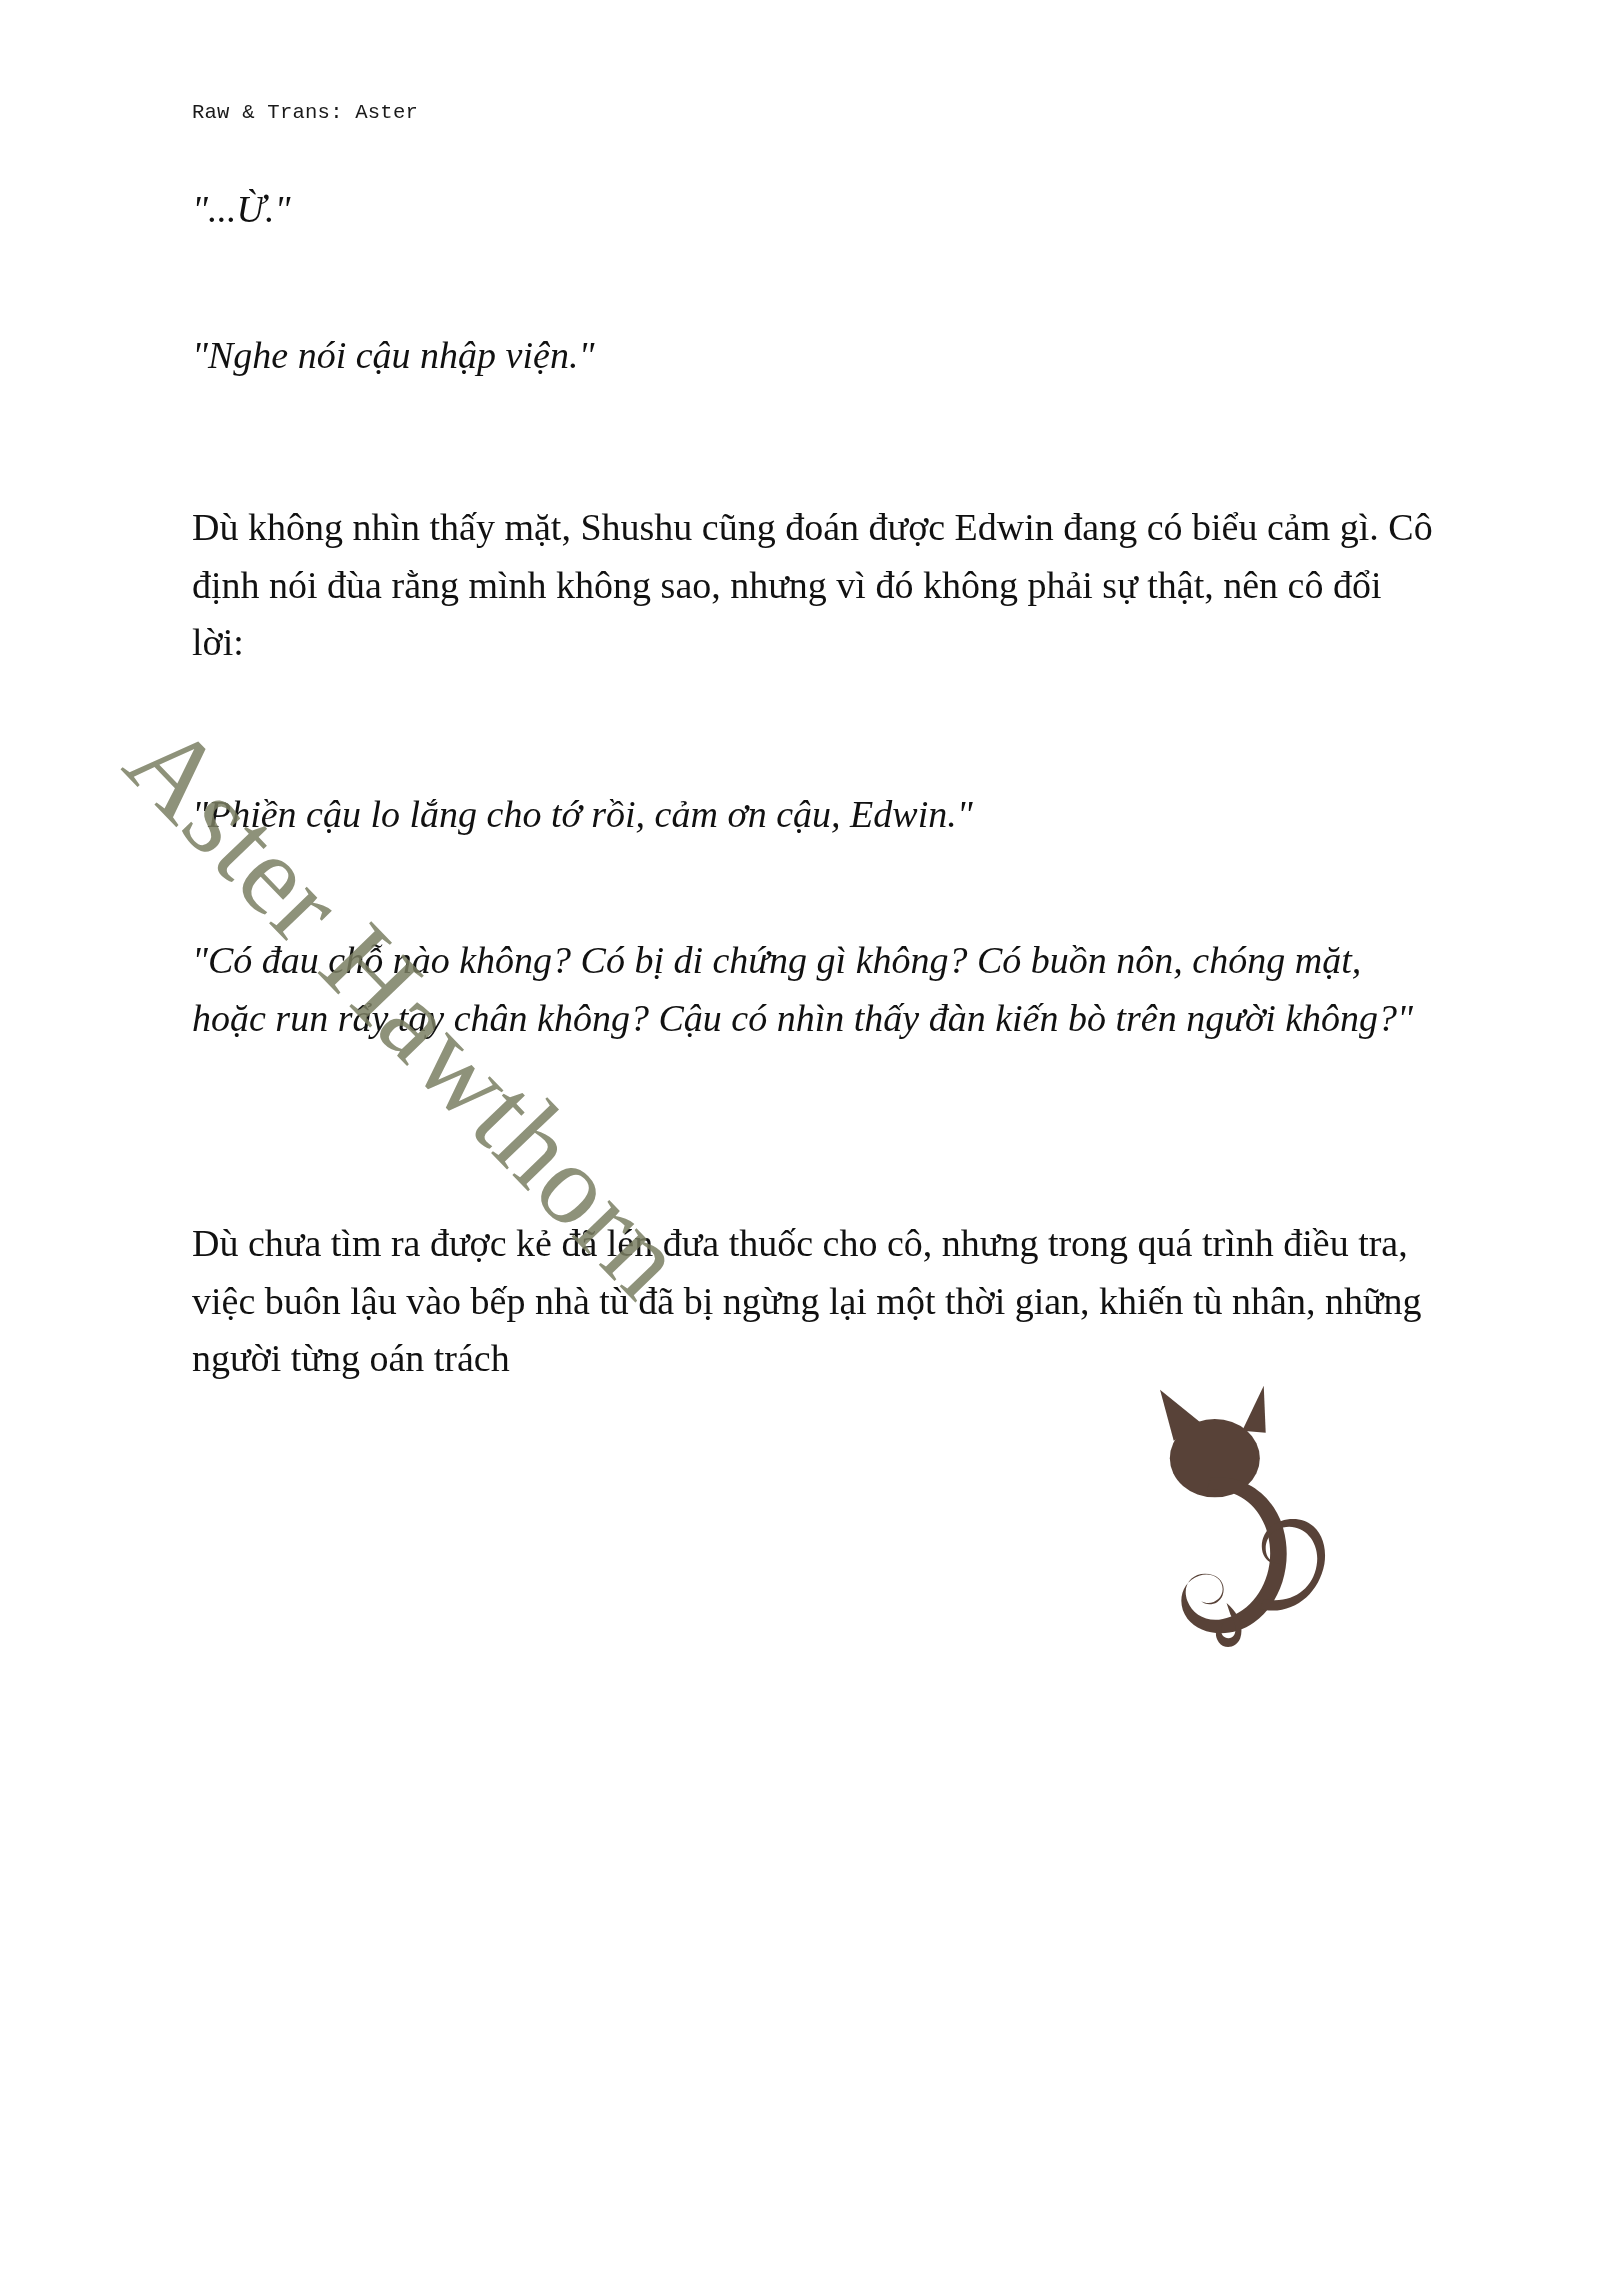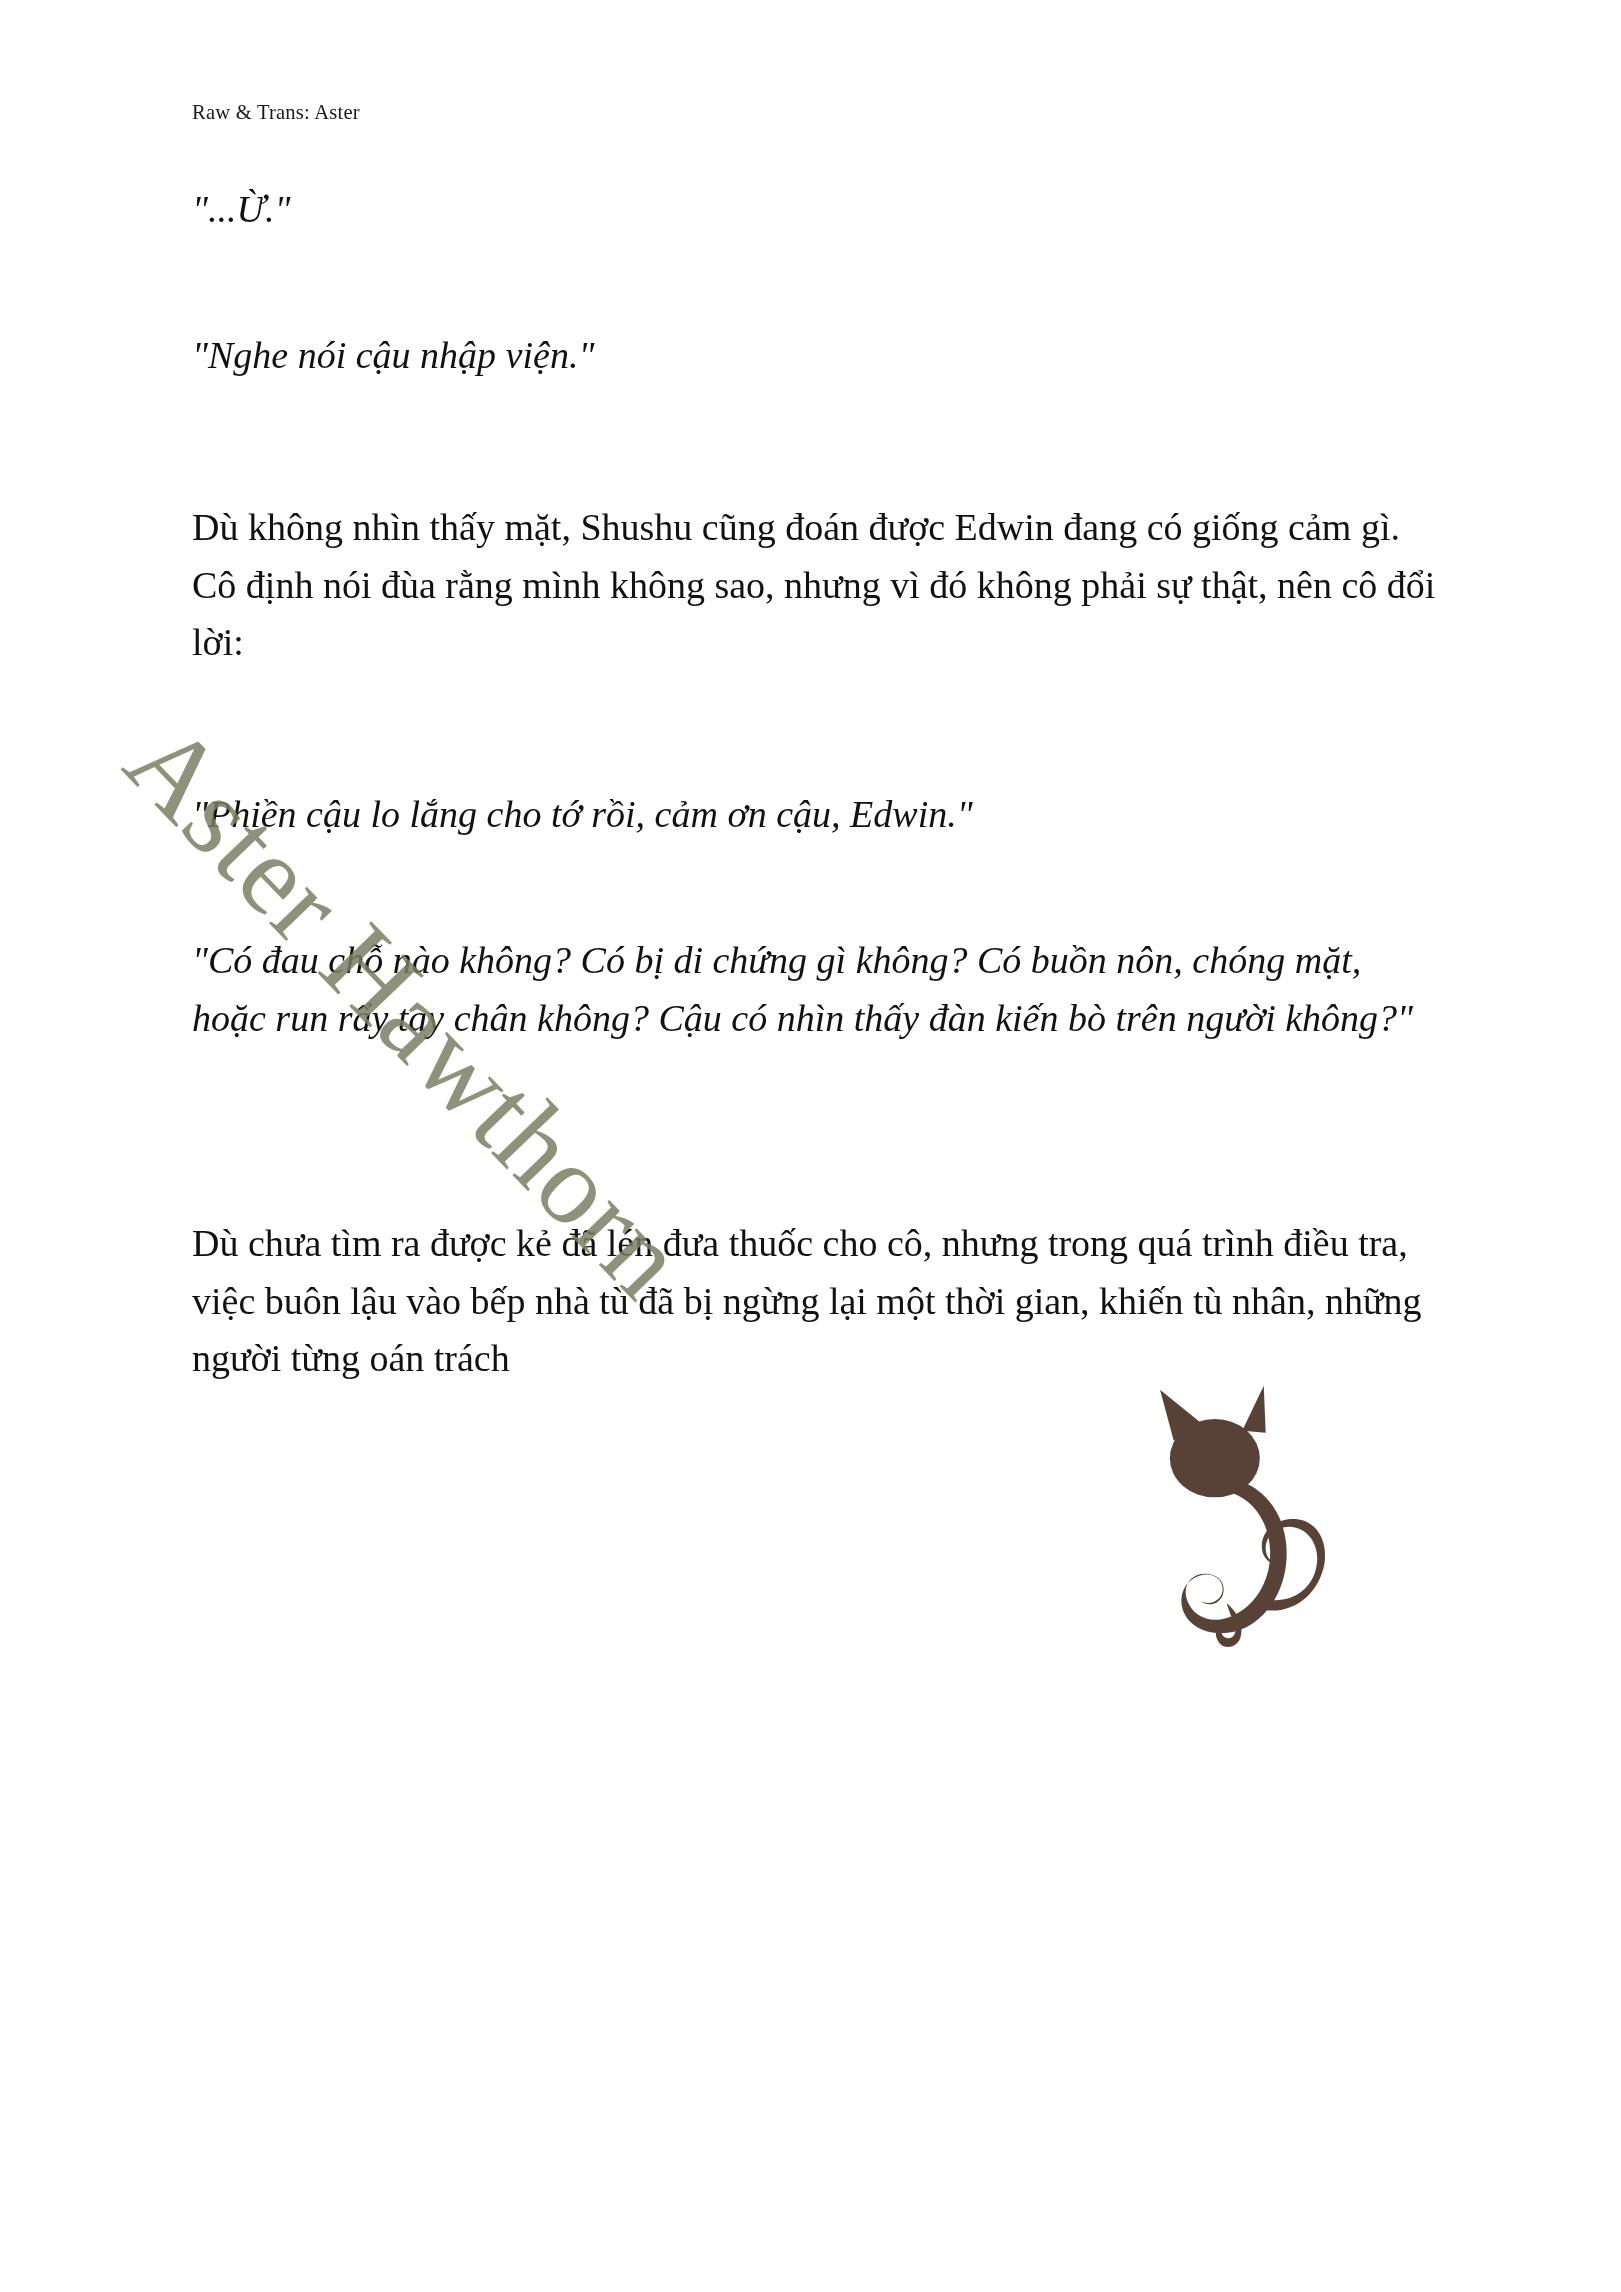--- a/index.html
+++ b/index.html
@@ -12,21 +12,21 @@
     width: 1621px;
     height: 2293px;
     background: #ffffff;
     overflow: hidden;
     font-family: "Liberation Serif", serif;
   }
   .header {
     position: absolute;
     left: 192px;
     top: 101px;
-    font-family: Liberation Serif, serif;
+    font-family: Liberation Mono, monospace;
     font-size: 20.6px;
     color: #1a1a1a;
     letter-spacing: 0.2px;
   }
   .content {
     position: absolute;
     left: 192px;
     top: 181px;
     width: 1245px;
   }
@@ -82,21 +82,21 @@
 
 <div class="page">
 
   <div class="header">Raw &amp; Trans: Aster</div>
 
   <div class="content">
     <p class="para quote">"...Ừ."</p>
     <div class="spacer-sm"></div>
     <p class="para quote">"Nghe nói cậu nhập viện."</p>
     <div class="spacer-md"></div>
-    <p class="para">Dù không nhìn thấy mặt, Shushu cũng đoán được Edwin đang có giống cảm gì. Cô định nói đùa rằng mình không sao, nhưng vì đó không phải sự thật, nên cô đổi lời:</p>
+    <p class="para">Dù không nhìn thấy mặt, Shushu cũng đoán được Edwin đang có biểu cảm gì. Cô định nói đùa rằng mình không sao, nhưng vì đó không phải sự thật, nên cô đổi lời:</p>
     <div class="spacer-md"></div>
     <p class="para quote">"Phiền cậu lo lắng cho tớ rồi, cảm ơn cậu, Edwin."</p>
     <div class="spacer-sm"></div>
     <p class="para quote">"Có đau chỗ nào không? Có bị di chứng gì không? Có buồn nôn, chóng mặt, hoặc run rẩy tay chân không? Cậu có nhìn thấy đàn kiến bò trên người không?"</p>
     <div class="spacer-md"></div>
     <div class="spacer-md"></div>
     <p class="para">Dù chưa tìm ra được kẻ đã lén đưa thuốc cho cô, nhưng trong quá trình điều tra, việc buôn lậu vào bếp nhà tù đã bị ngừng lại một thời gian, khiến tù nhân, những người từng oán trách</p>
   </div>
 
   <div class="watermark">

